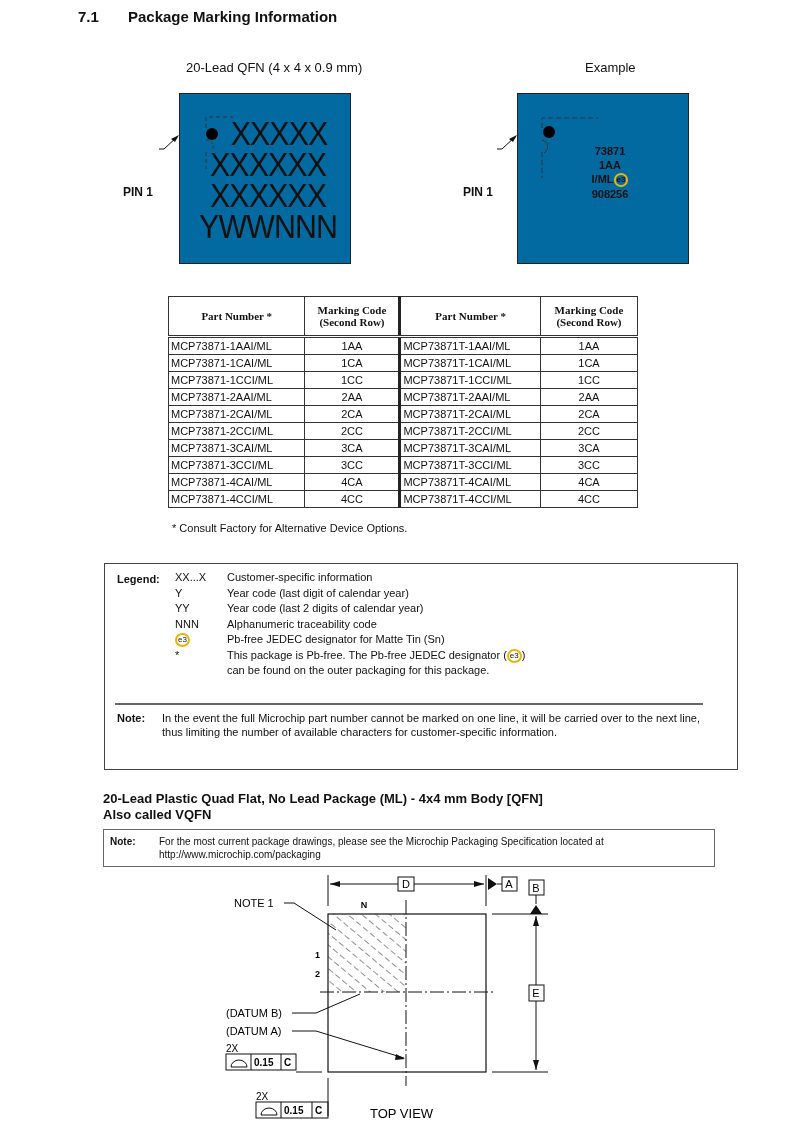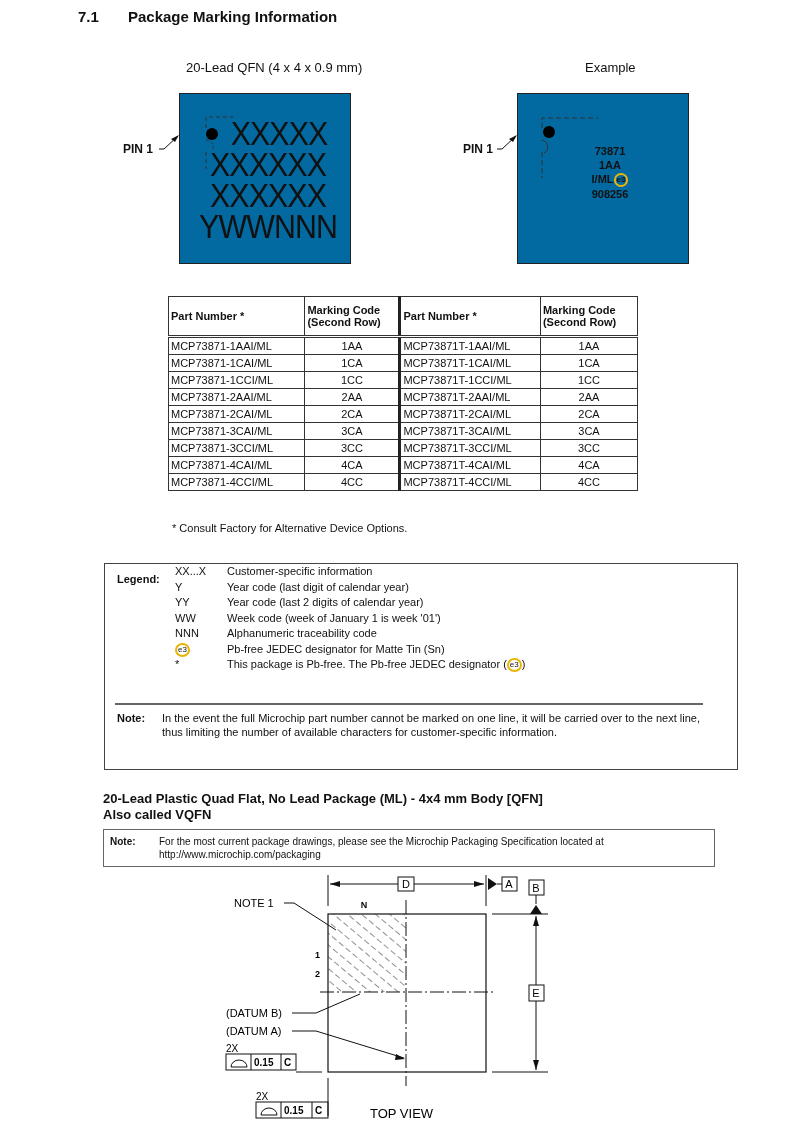--- a/index.html
+++ b/index.html
@@ -3,26 +3,26 @@
 <meta charset="utf-8">
 <style>
   html,body{margin:0;padding:0;background:#fff;}
   body{width:790px;height:1132px;position:relative;overflow:hidden;font-family:"Liberation Sans",sans-serif;color:#111;}
   .abs{position:absolute;}
   .sec-num{left:78px;top:8px;font-size:15px;font-weight:bold;}
   .sec-title{left:128px;top:8px;font-size:15px;font-weight:bold;}
   .cap{font-size:13px;}
   .pkg-box{border:1.5px solid #222;background:#0369a1;}
   .marking{font-family:"Liberation Sans",sans-serif;font-size:33px;line-height:31px;text-align:center;letter-spacing:-1px;transform:scaleX(0.92);}
-  .pin1{font-size:12px;font-weight:bold;}
+  .pin1{font-size:12px;font-weight:bold;margin-top:43px;}
   .ex-text{font-size:11px;text-align:center;line-height:14px;}
   .e3{display:inline-block;border:2px solid #eab308;border-radius:50%;font-size:8px;line-height:10px;padding:0 1px;vertical-align:middle;text-align:right;}
   table.parts{border-collapse:collapse;font-size:11px;}
   table.parts td,table.parts th{border:1px solid #333;padding:0 2px;height:16px;}
-  table.parts th{font-weight:bold;text-align:left;height:38px;}
+  table.parts th{font-weight:bold;text-align:center;height:38px;font-family:Liberation Serif, serif;}
   table.parts td.code{text-align:center;}
   table.parts tr.head th{border-bottom:3px double #333;}
   table.parts .sep{border-right:3px solid #222;}
   .footnote{font-size:11px;}
   .legend-box{border:1.5px solid #444;padding-left:24px;}
   .leg{font-size:11px;line-height:15.5px;}
   .note-txt{font-size:11px;line-height:14px;text-align:justify;}
   .h2{font-size:13px;font-weight:bold;line-height:16px;}
   .note2{border:1px solid #666;font-size:10px;line-height:13px;}
   svg text{font-family:"Liberation Sans",sans-serif;}
@@ -115,20 +115,26 @@
         <td>MCP73871T-2AAI/ML</td>
         <td class="code">2AA</td>
       </tr>
       <tr>
         <td>MCP73871-2CAI/ML</td>
         <td class="code sep">2CA</td>
         <td>MCP73871T-2CAI/ML</td>
         <td class="code">2CA</td>
       </tr>
       <tr>
+        <td>MCP73871-2CCI/ML</td>
+        <td class="code sep">2CC</td>
+        <td>MCP73871T-2CCI/ML</td>
+        <td class="code">2CC</td>
+      </tr>
+      <tr>
         <td>MCP73871-3CAI/ML</td>
         <td class="code sep">3CA</td>
         <td>MCP73871T-3CAI/ML</td>
         <td class="code">3CA</td>
       </tr>
       <tr>
         <td>MCP73871-3CCI/ML</td>
         <td class="code sep">3CC</td>
         <td>MCP73871T-3CCI/ML</td>
         <td class="code">3CC</td>
@@ -144,51 +150,48 @@
         <td class="code sep">4CC</td>
         <td>MCP73871T-4CCI/ML</td>
         <td class="code">4CC</td>
       </tr>
     </tbody>
 </table>
 <div class="abs footnote" style="left:172px;top:522px;">* Consult Factory for Alternative Device Options.</div>
 
 <div class="abs legend-box" style="left:104px;top:563px;width:608px;height:205px;">
   <div class="abs leg" style="left:12px;top:8px;font-weight:bold;">Legend:</div>
-  <div class="abs leg" id="legend-list" style="left:70px;top:0;width:530px;">
+  <div class="abs leg" id="legend-list" style="left:70px;top:6px;width:530px;">
       <div style="display: flex;">
         <span style="width: 52px;">XX...X</span>
         <span><span>Customer-specific information</span></span>
       </div>
       <div style="display: flex;">
         <span style="width: 52px;">Y</span>
         <span><span>Year code (last digit of calendar year)</span></span>
       </div>
       <div style="display: flex;">
         <span style="width: 52px;">YY</span>
         <span><span>Year code (last 2 digits of calendar year)</span></span>
       </div>
       <div style="display: flex;">
-        <span style="width: 52px;">WW</span>
-        <span><span>Week code (week of January 1 is week '01')</span></span>
-      </div>
-      <div style="display: flex;">
         <span style="width: 52px;">NNN</span>
         <span><span>Alphanumeric traceability code</span></span>
       </div>
       <div style="display: flex;">
         <span style="width: 52px;"><span class="e3">e3</span></span>
         <span><span>Pb-free JEDEC designator for Matte Tin (Sn)</span></span>
       </div>
       <div style="display: flex;">
         <span style="width: 52px;">*</span>
         <span><span>This package is Pb-free. The Pb-free JEDEC designator (</span><span class="e3">e3</span><span>)</span></span>
       </div>
       <div style="display: flex;">
         <span style="width: 52px;"></span>
+        <span><span>can be found on the outer packaging for this package.</span></span>
       </div>
     </div>
   <div class="abs" style="left:10px;top:139px;width:588px;border-top:2px solid #666;"></div>
   <div class="abs leg" style="left:12px;top:147px;font-weight:bold;">Note:</div>
   <div class="abs note-txt" style="left:57px;top:147px;width:538px;">In the event the full Microchip part number cannot be marked on one line, it will be carried over to the next line, thus limiting the number of available characters for customer-specific information.</div>
 </div>
 
 <div class="abs h2" style="left:103px;top:791px;">
   <div>20-Lead Plastic Quad Flat, No Lead Package (ML) - 4x4 mm Body [QFN]</div>
   <div>Also called VQFN</div>

